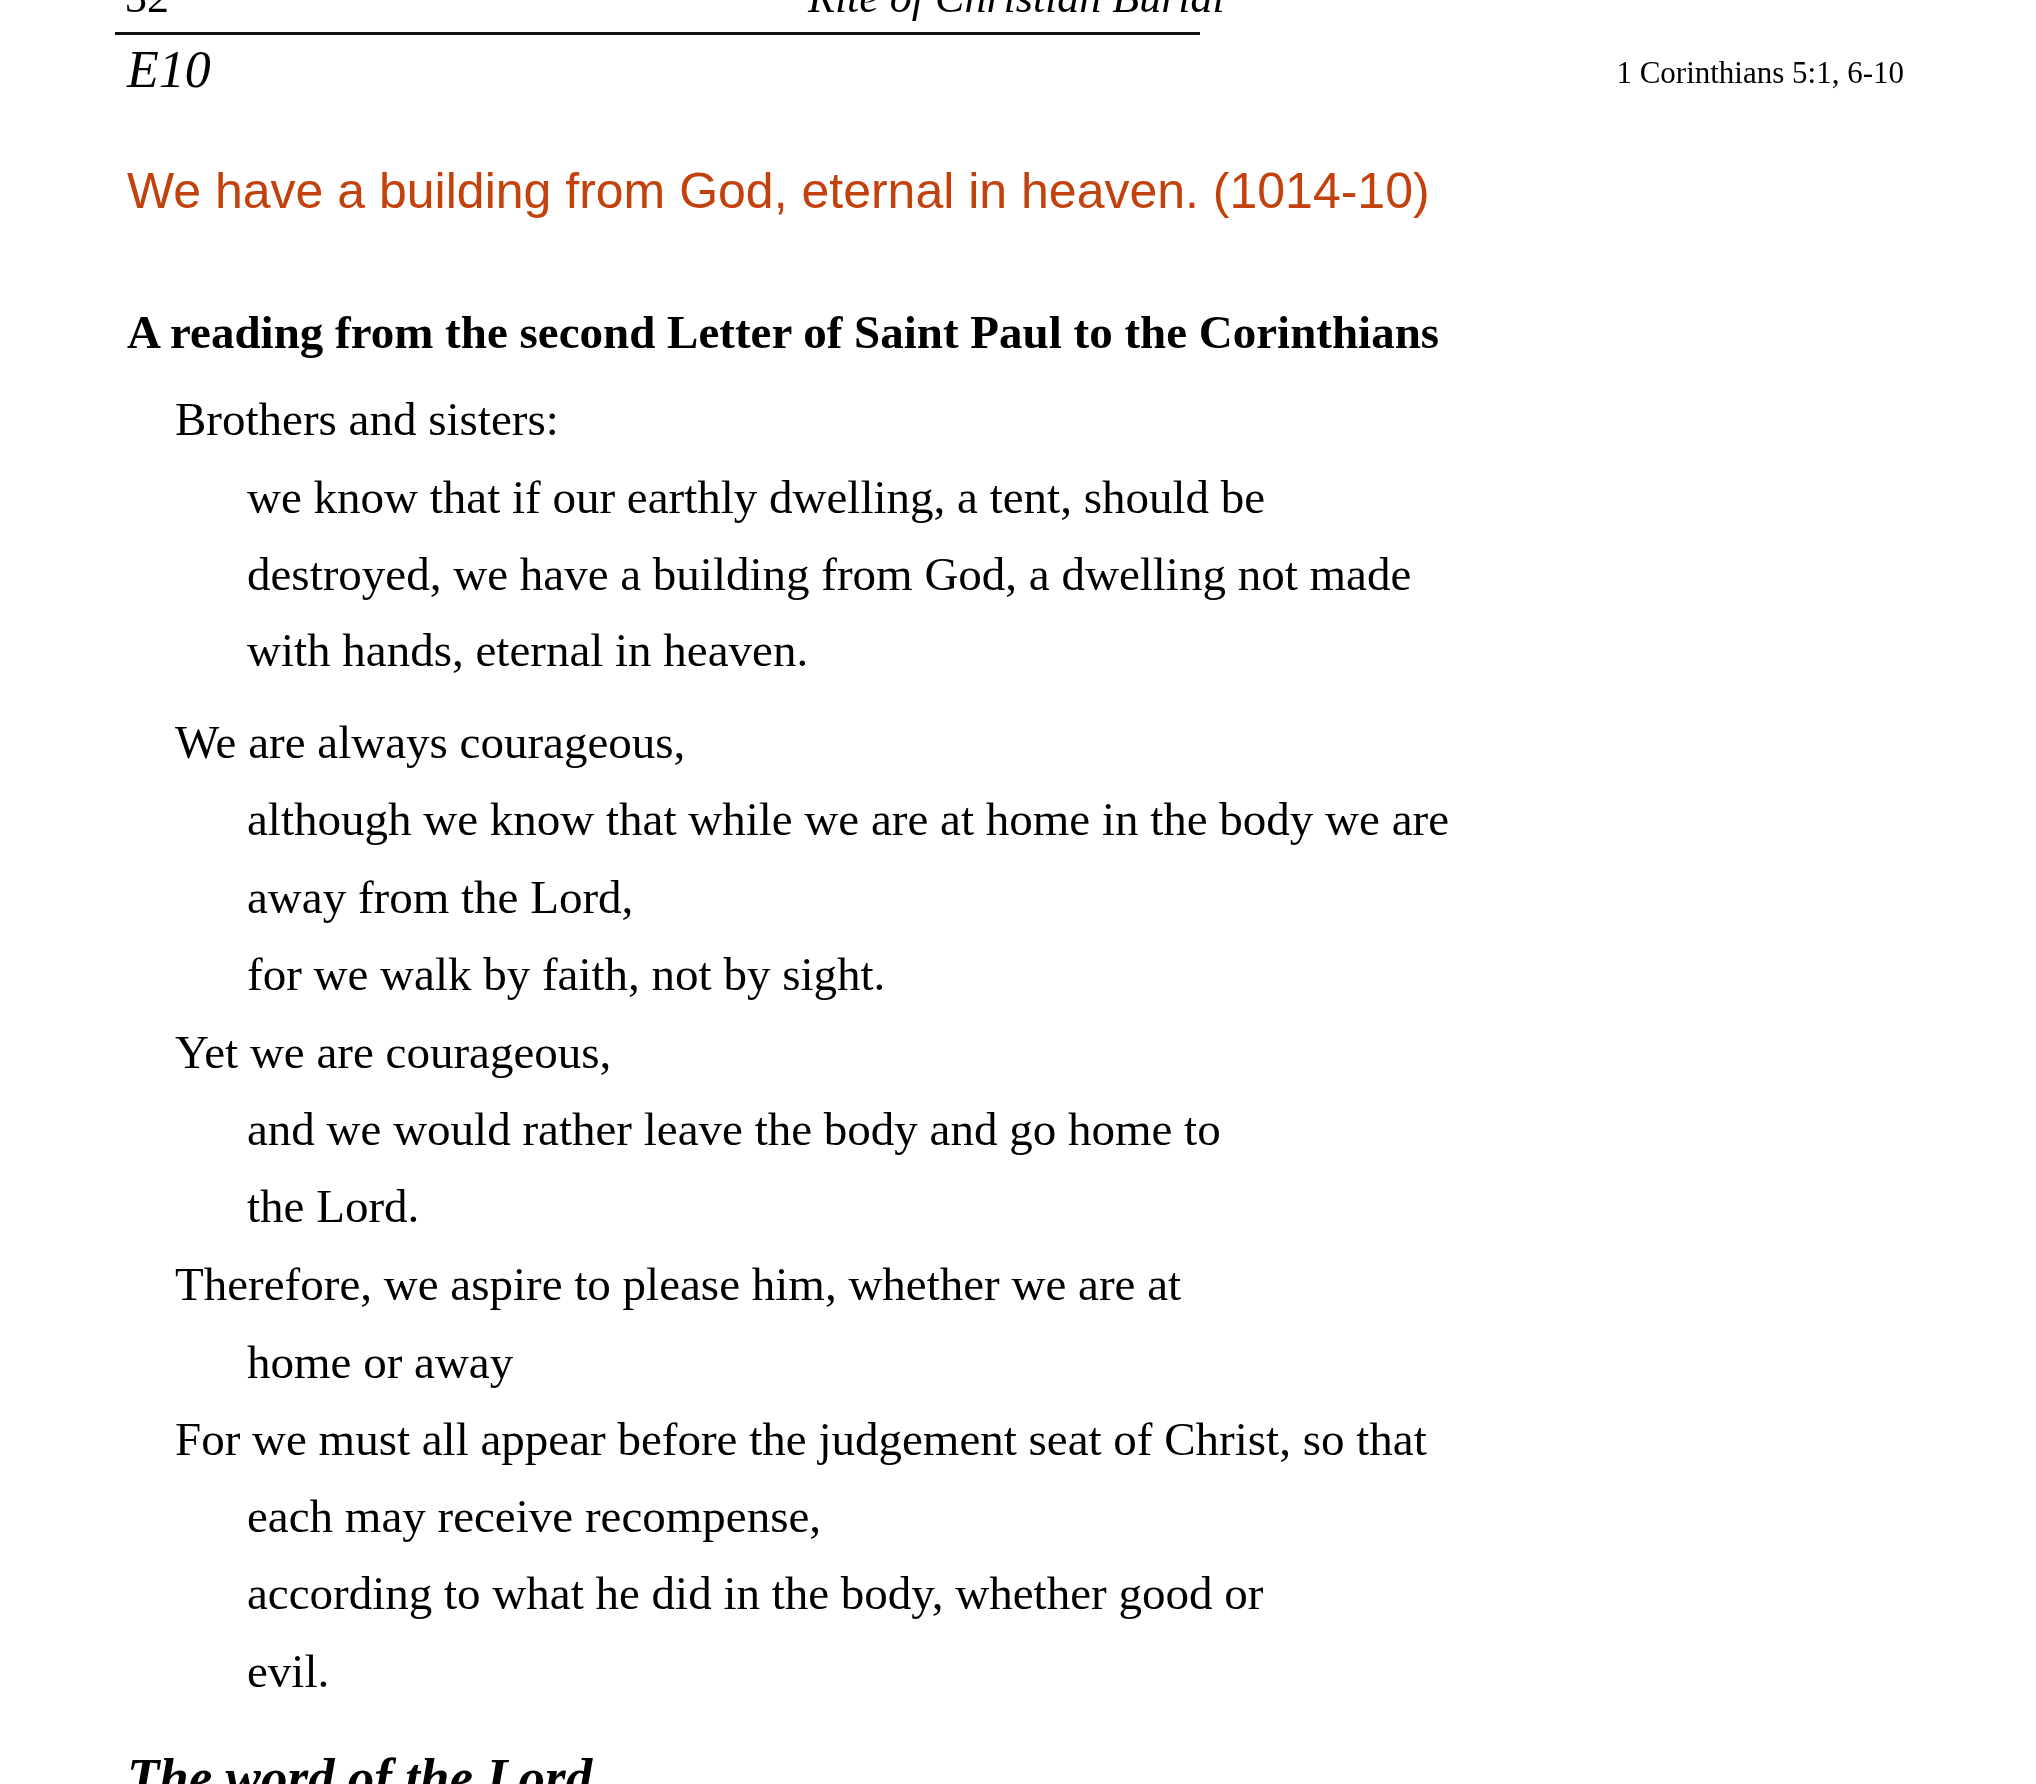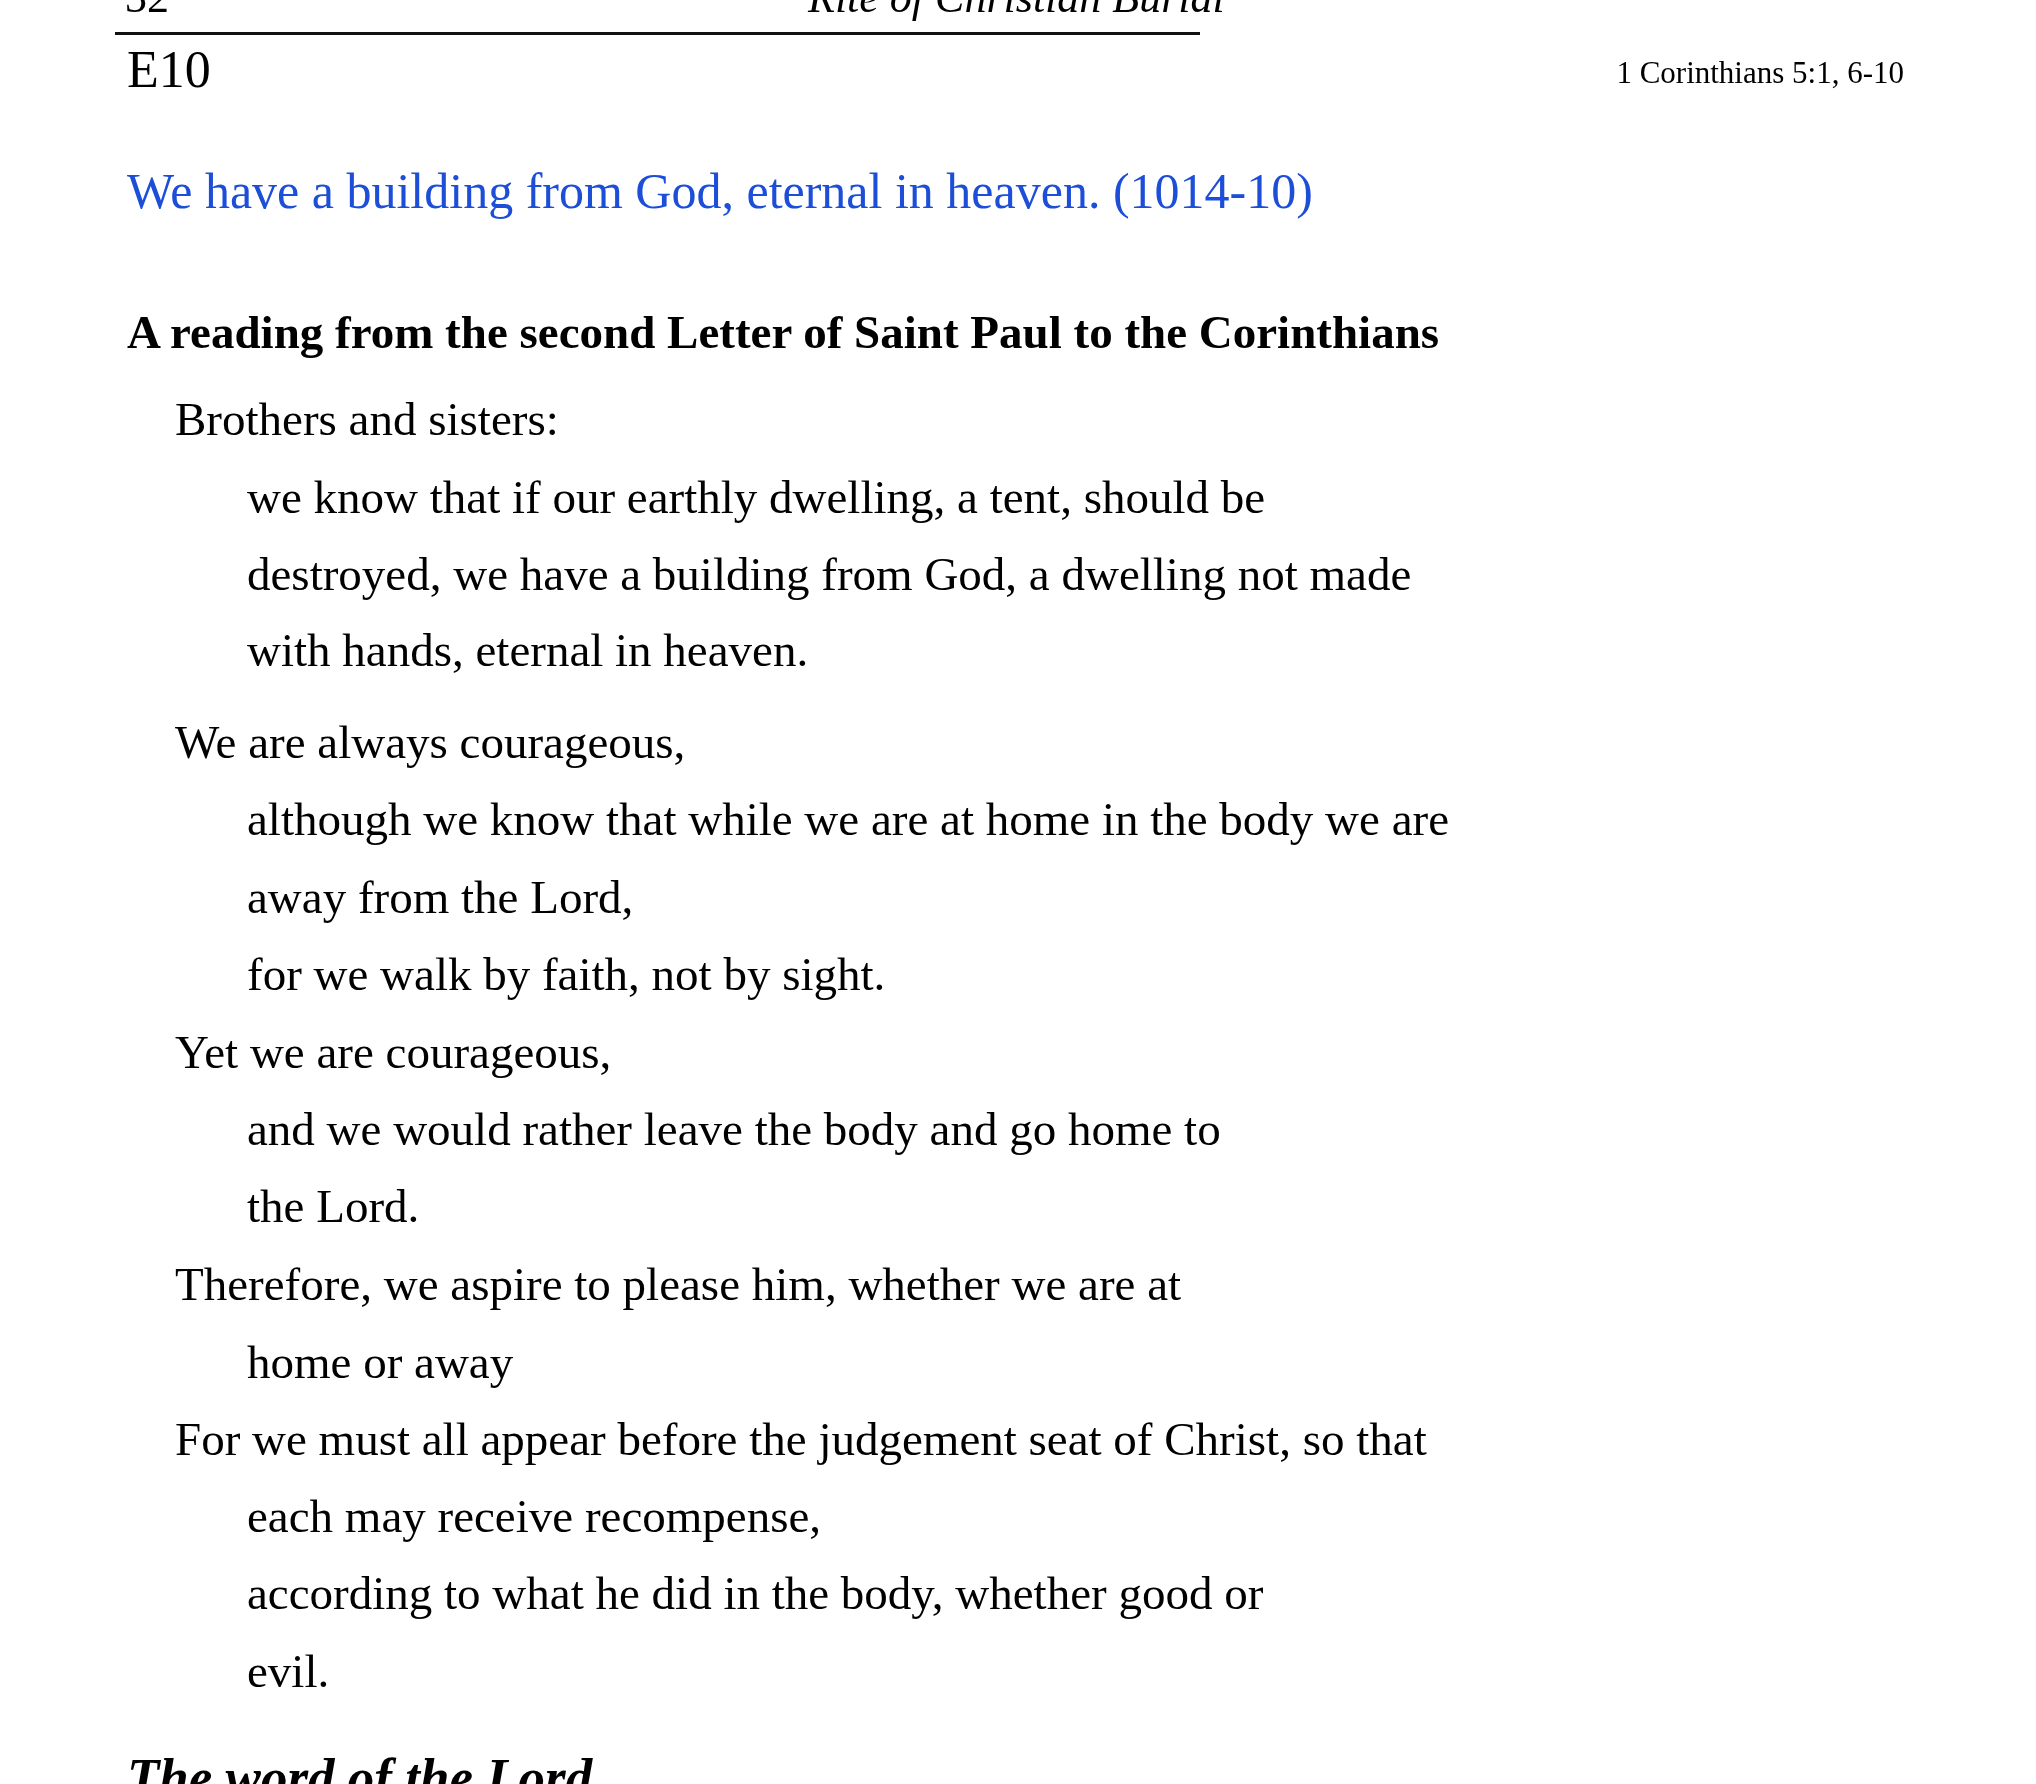--- a/index.html
+++ b/index.html
@@ -4,23 +4,23 @@
 <style>
   html, body { margin: 0; padding: 0; }
   body {
     width: 2036px; height: 1784px; background: #ffffff; position: relative; overflow: hidden;
     font-family: "Liberation Serif", "DejaVu Serif", serif; color: #000;
   }
   .abs { position: absolute; white-space: nowrap; }
   .running-head-num { left: 125px; top: -28px; font-size: 44px; font-family: "Liberation Serif", serif; }
   .running-head-title { left: 808px; top: -28px; font-size: 44px; font-style: italic; font-family: "Liberation Serif", serif; }
   .rule { position: absolute; left: 115px; top: 32px; width: 1085px; height: 3px; background: #111; }
-  .code { left: 127px; top: 40px; font-size: 52px; font-family: "Liberation Serif", serif; }
+  .code { left: 127px; top: 40px; font-size: 52px; font-family: "Liberation Serif", serif; font-style: italic; }
   .citation { right: 132px; top: 55px; font-size: 31px; font-family: Liberation Serif, serif; }
-  .title { left: 127px; top: 162px; font-size: 50px; color: #1d4ed8; font-family: Liberation Serif, serif; }
+  .title { left: 127px; top: 162px; font-size: 50px; color: #c2410c; font-family: Liberation Sans, sans-serif; }
   .heading { left: 127px; top: 305px; font-size: 47px; font-weight: bold; font-family: "Liberation Serif", serif; text-align: right; }
   .line { font-size: 47px; font-family: "Liberation Serif", serif; }
   .l1 { left: 175px; }
   .l2 { left: 247px; }
   .closing { left: 127px; top: 1727px; font-size: 53px; font-weight: bold; font-style: italic; margin-top: 20px; }
 </style>
 </head>
 <body>
 
 <div>

